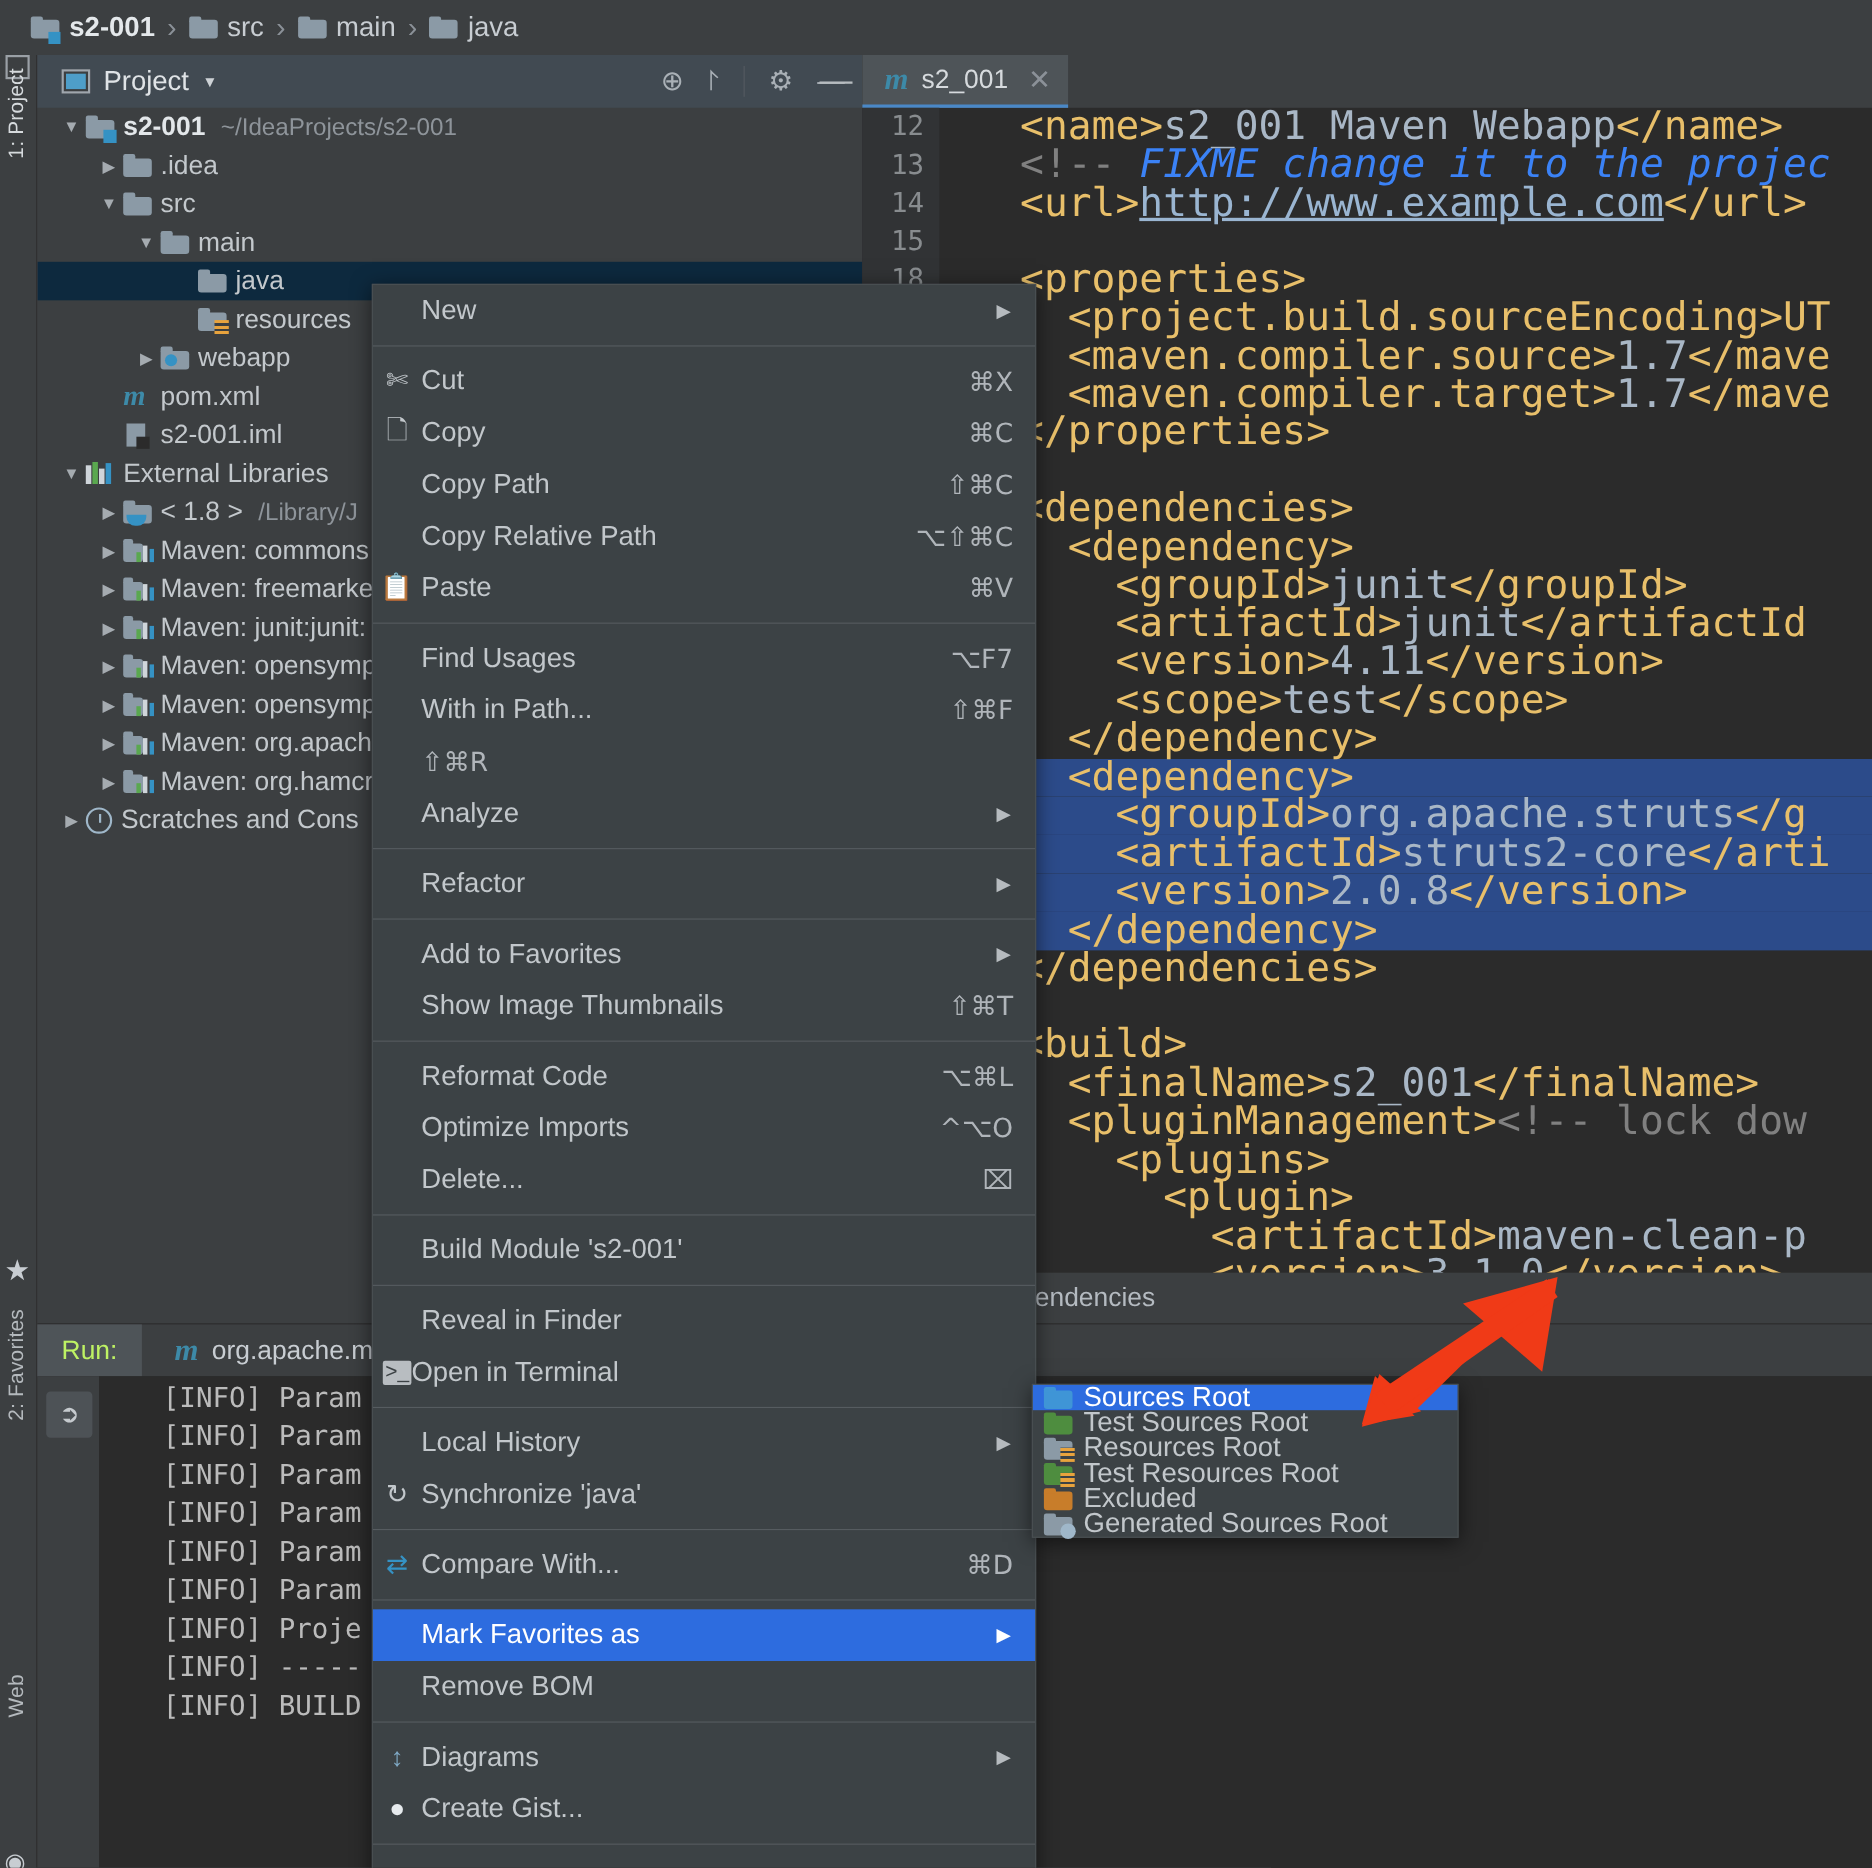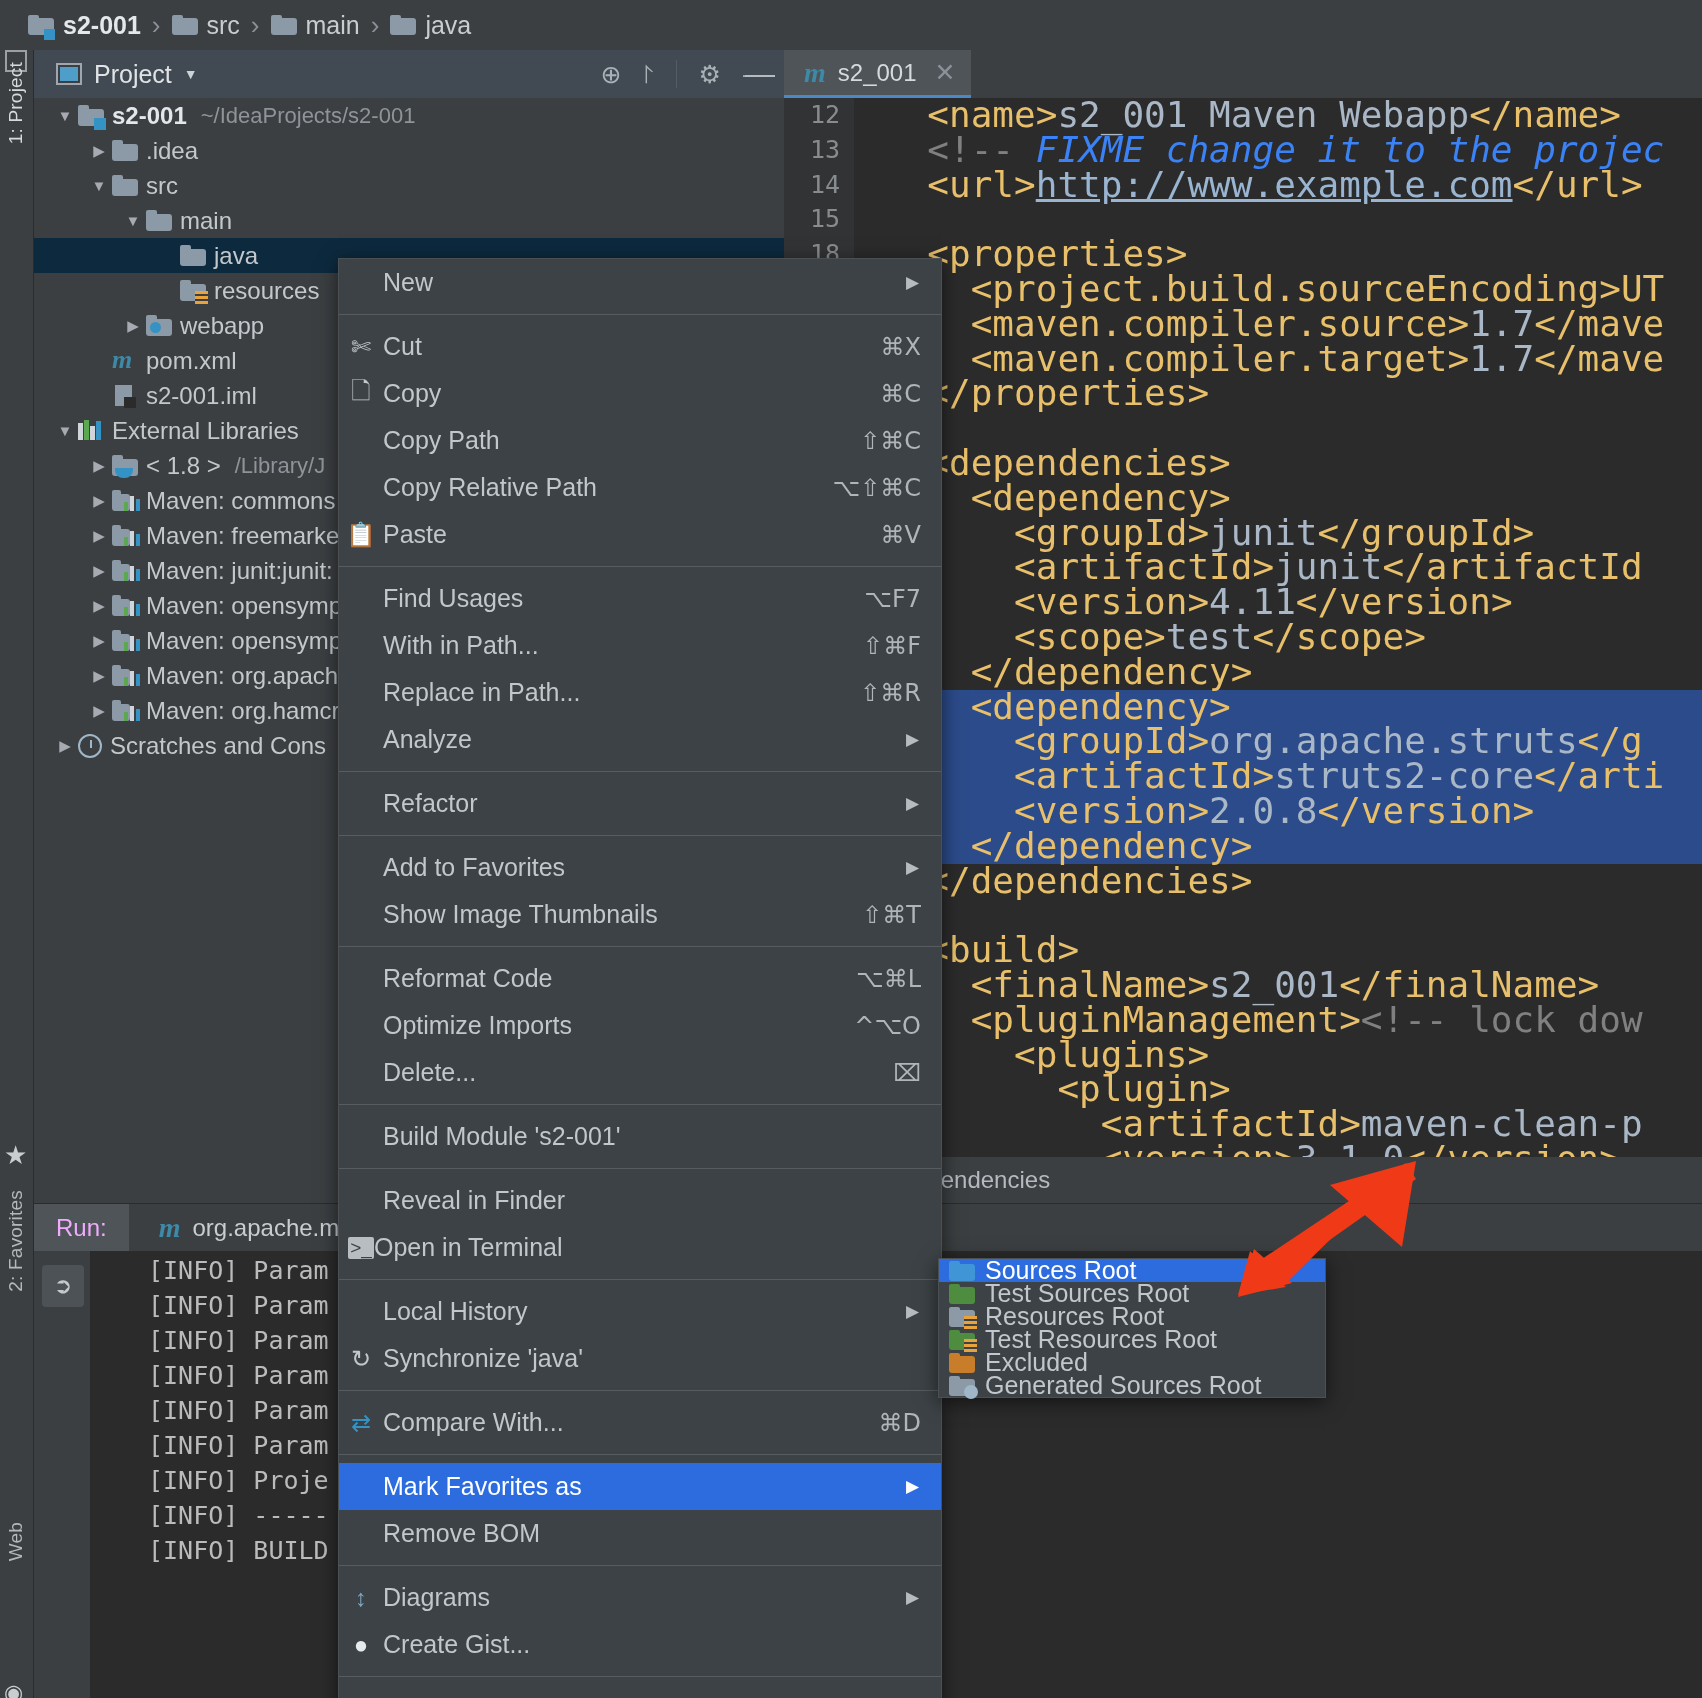--- a/index.html
+++ b/index.html
@@ -124,21 +124,21 @@
   .txt { color:#a9b7c6; }
   .cmt { color:#808080; }
   .fixme { color:#3b82f6; font-style:italic;}
   .lnk { color:#9ab5d1; text-decoration:underline;}
   .bcrumb2 { position:absolute; left:0; bottom:0; width:100%; height:46px; background:#3c3f41; display:flex;align-items:center;color:#b4bac0;font-size:24px;padding-left:18px;gap:16px;}
   .bcrumb2 .sep{color:#7f858b;}
 
   
   .runpanel { position:absolute; left:34px; top:1203px; right:0; bottom:0; background:#3c3f41;}
   .runhead { position:absolute; left:0; top:0; width:100%; height:48px; background:#3c3f41; display:flex; align-items:center; border-top:1px solid #2b2b2b;}
-  .runlabel{ background:#4e5458; height:48px; display:flex;align-items:center; padding:0 22px; color:#f0abfc; font-size:24px;}
+  .runlabel{ background:#4e5458; height:48px; display:flex;align-items:center; padding:0 22px; color:#bef264; font-size:24px;}
   .runtab{ display:flex;align-items:center;gap:12px; padding-left:30px; color:#c8cdd2; font-size:24px;}
   .runtab .m{color:#3d8aa8;font-style:italic;font-weight:bold;font-size:28px;font-family:"Liberation Serif",serif;}
   .runbody{position:absolute;left:0;top:48px;right:0;bottom:0;background:#2b2b2b;}
   .rungut{position:absolute;left:0;top:0;width:56px;bottom:0;background:#3c3f41;}
   .runbtn{position:absolute;left:8px;top:14px;width:42px;height:42px;background:#4d5256;border-radius:4px;color:#c5cace;font-size:22px;display:flex;align-items:center;justify-content:center;}
   .console{position:absolute;left:56px;top:0;right:0;bottom:0;overflow:hidden;padding-top:2px;}
   .conline{height:35px;color:#bbbbbb;font-family:"DejaVu Sans Mono",monospace;font-size:25px;line-height:35px;white-space:pre;padding-left:58px;}
 
   
   .ctxmenu{
@@ -552,21 +552,20 @@
         <span class="mlabel">Find Usages</span>
         <span class="mkey">⌥F7</span>
       </div>
       <div class="mi">
         <span class="micon"></span>
         <span class="mlabel">With in Path...</span>
         <span class="mkey">⇧⌘F</span>
       </div>
       <div class="mi">
         <span class="micon"></span>
-        <span class="mlabel">Replace in Path...</span>
         <span class="mkey">⇧⌘R</span>
       </div>
       <div class="mi">
         <span class="micon"></span>
         <span class="mlabel">Analyze</span>
         <span class="marrow">▶</span>
       </div>
       <div class="msep"></div>
       <div class="mi">
         <span class="micon"></span>

